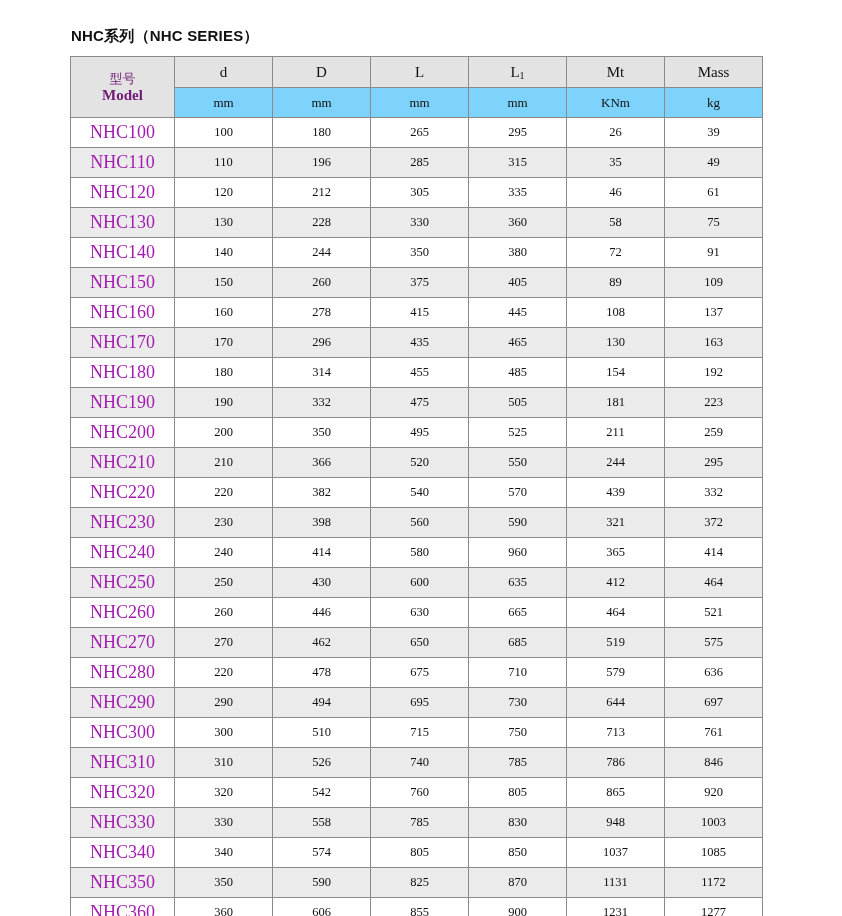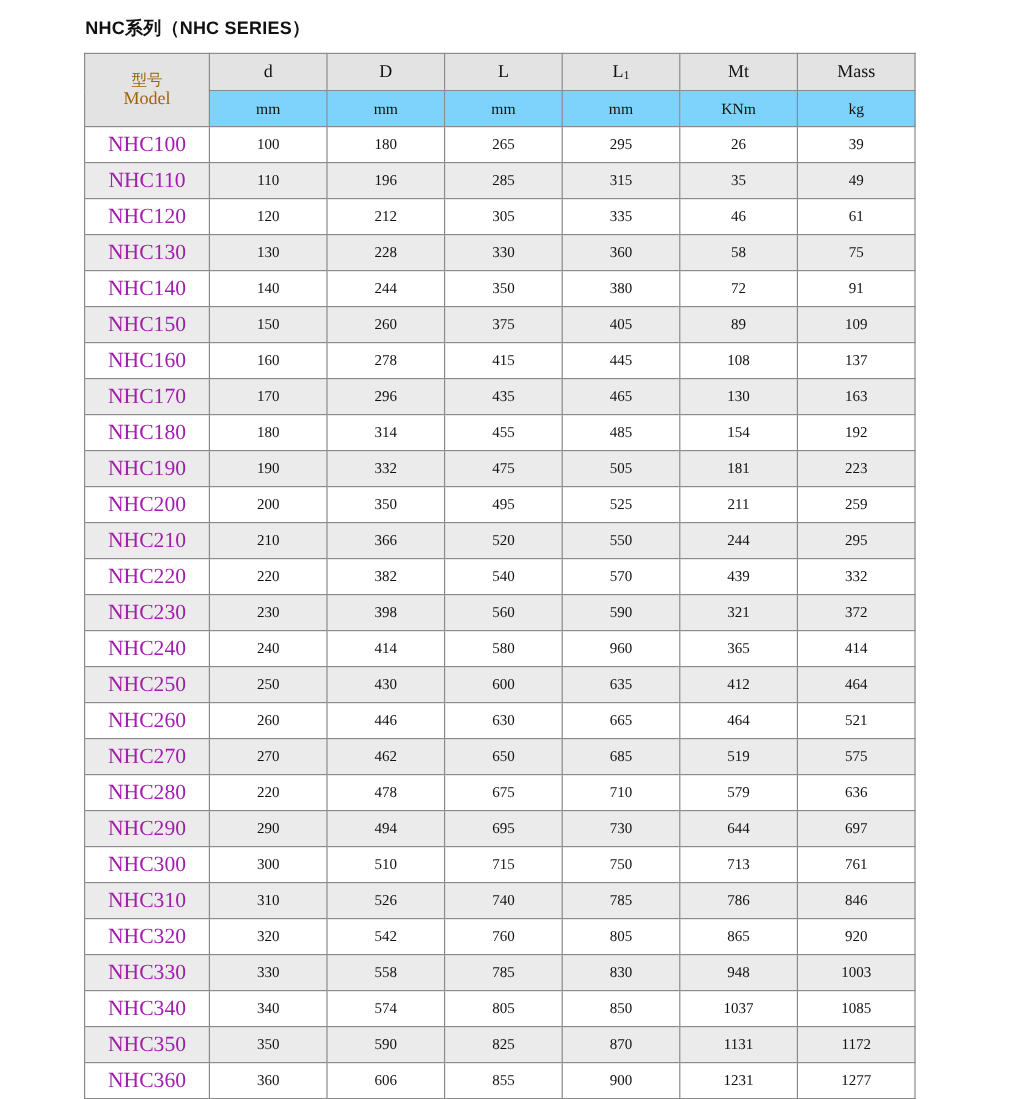--- a/index.html
+++ b/index.html
@@ -20,21 +20,21 @@
     height: 916px;
     box-sizing: border-box;
     padding: 14px 70px 0 70px;
   }
   .doc-title {
     font-family: "Liberation Sans", sans-serif;
     font-size: 15px;
     font-weight: bold;
     letter-spacing: 0.2px;
     color: #111111;
-    margin: 0 0 10px 1px;
+    margin: 12px 0 10px 1px;
     line-height: 20px;
   }
   table.spec {
     border-collapse: collapse;
     table-layout: fixed;
     width: 692px;
     border: 1px solid #6f6f6f;
   }
   table.spec col.c0 { width: 104px; }
   table.spec col.c1 { width: 98px; }
@@ -49,30 +49,31 @@
     text-align: center;
     vertical-align: middle;
     padding: 0;
     font-weight: normal;
   }
   th.head-model {
     background: #e3e3e3;
     height: 59px;
     font-size: 14px;
     line-height: 17px;
-    color: #a16207;
+    color: #701a75;
   }
   th.head-model .cn {
     font-family: "Liberation Sans", sans-serif;
     font-size: 13px;
     display: block;
   }
   th.head-model .en {
     font-size: 15px;
     display: block;
+    font-weight: bold;
   }
   th.head-sym {
     background: #e3e3e3;
     height: 30px;
     font-size: 15px;
     color: #111;
   }
   th.head-sym sub {
     font-size: 10px;
     vertical-align: baseline;

